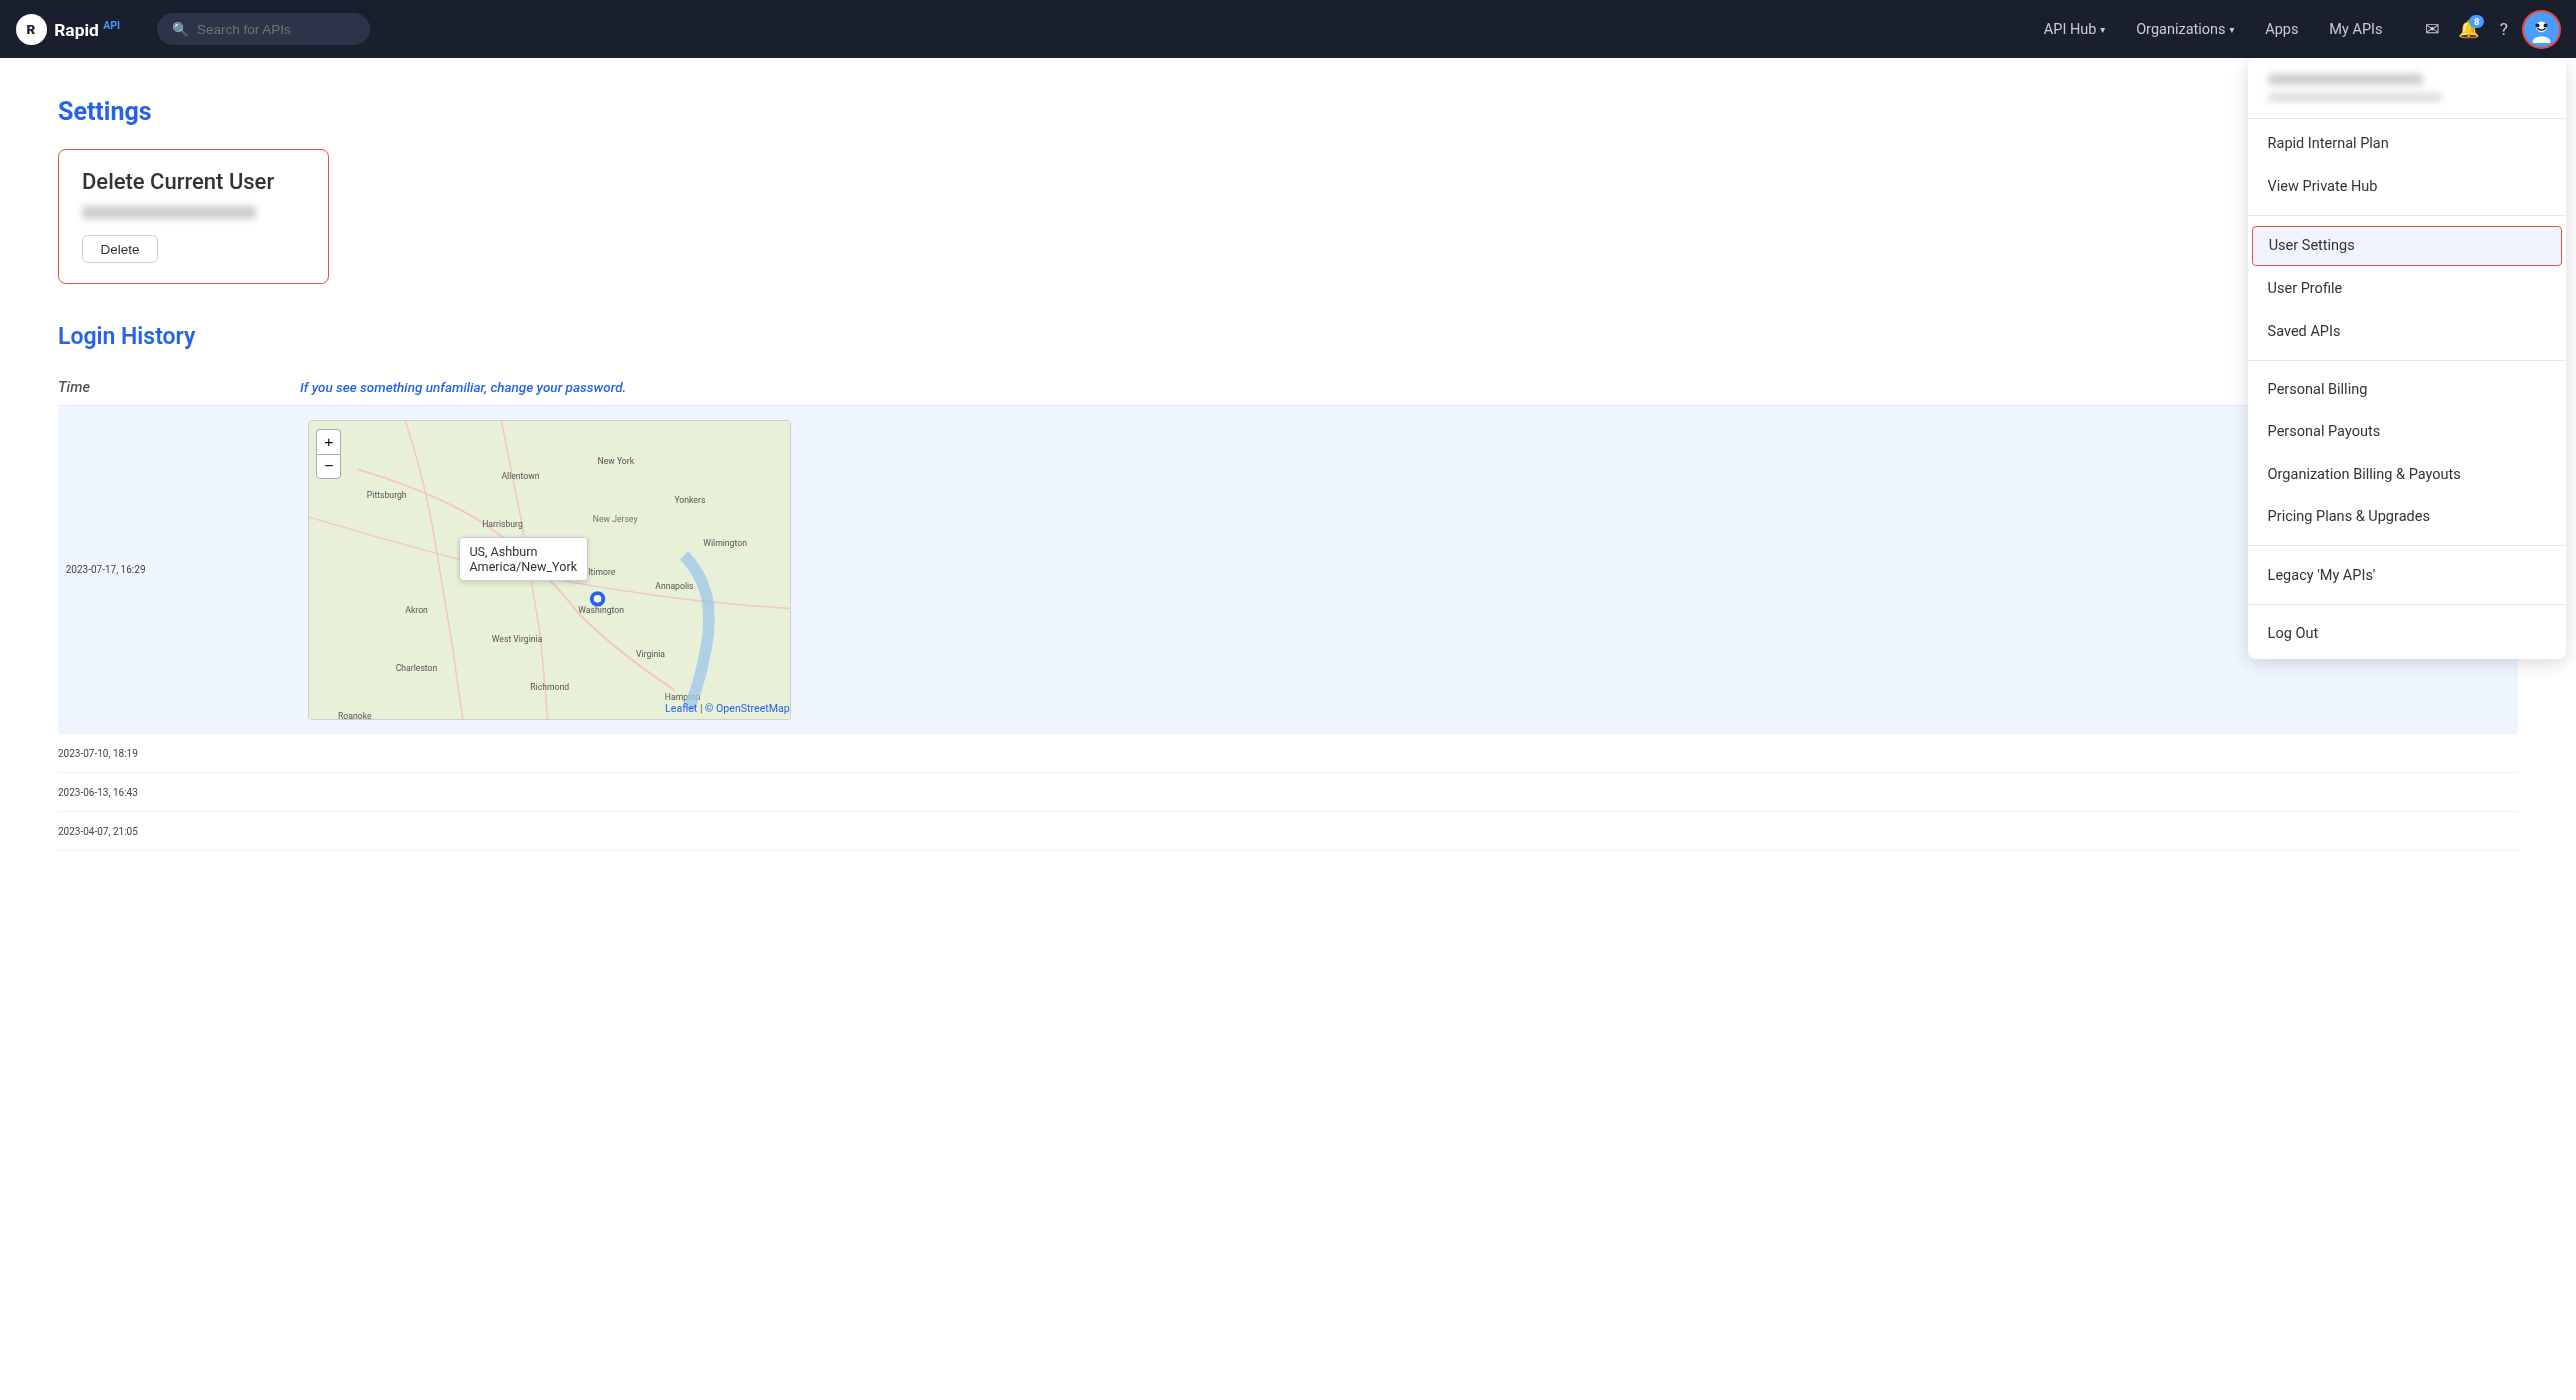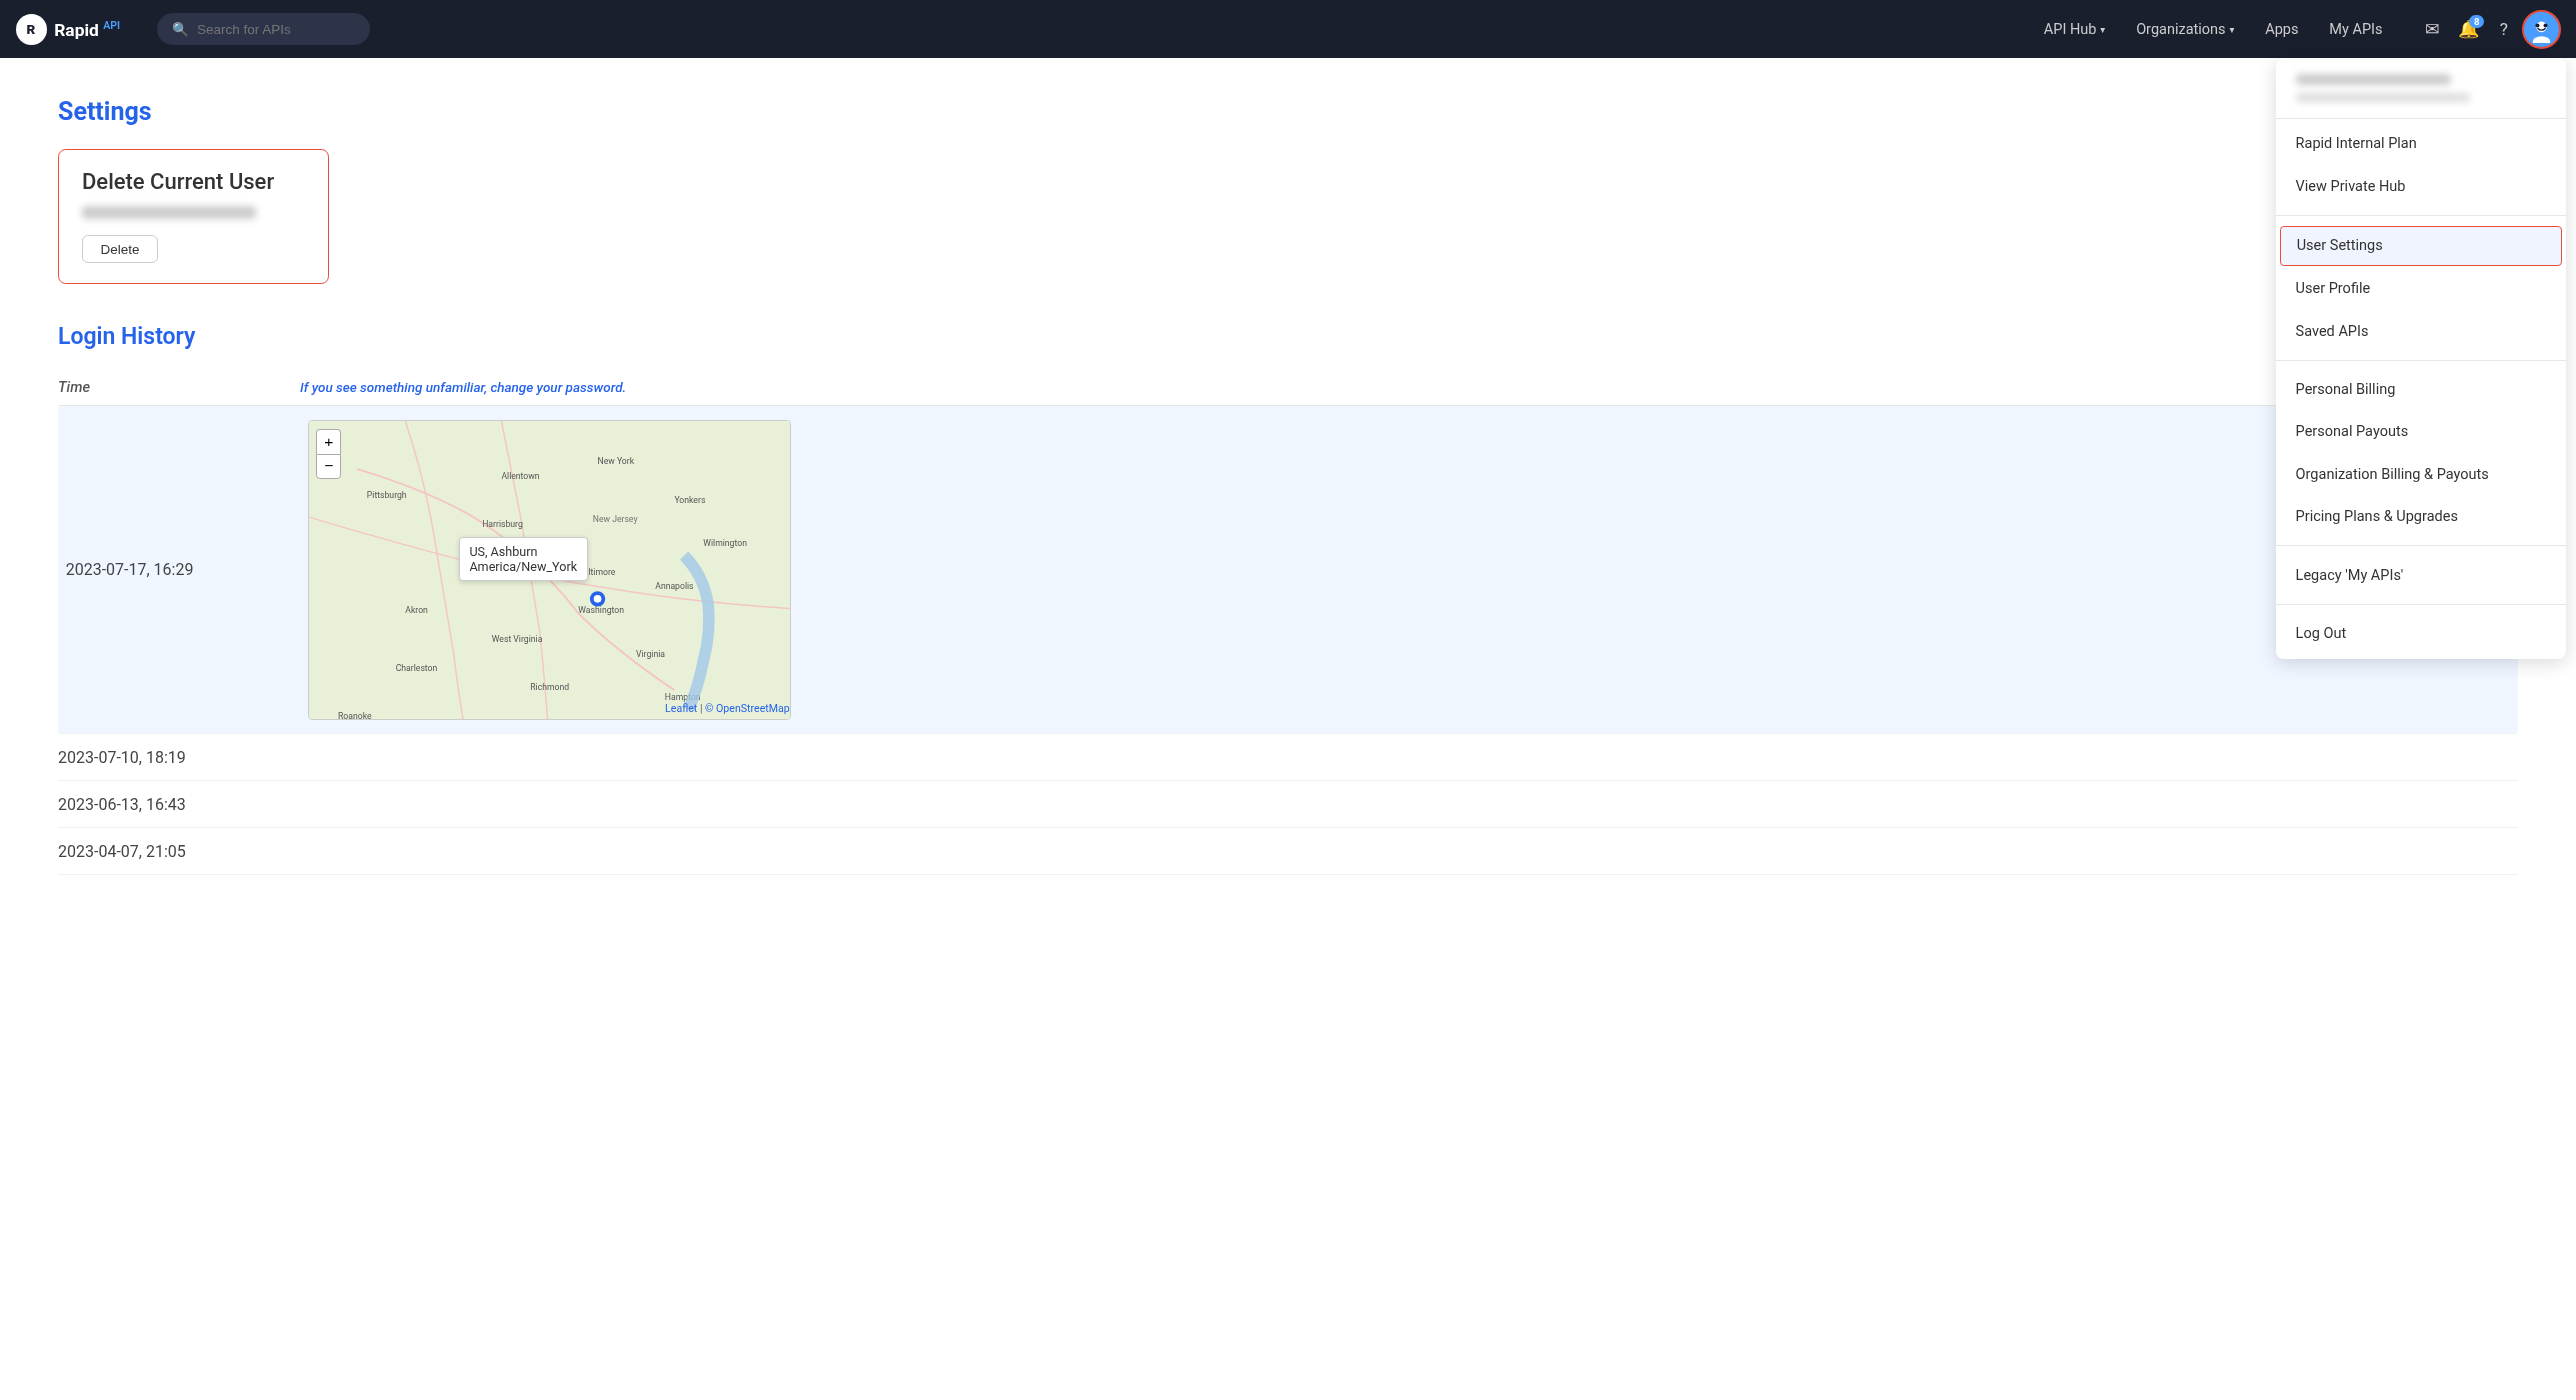--- a/index.html
+++ b/index.html
@@ -191,34 +191,34 @@
     }
     .table-row {
       display: grid;
       grid-template-columns: 242px 1fr;
       padding: 13.5px 0;
       border-bottom: 1px solid #f0f0f0;
       align-items: center;
     }
     .table-row.highlighted { background: #eff6ff; border-radius: 3.9px; padding: 13.5px 7.7px; }
     .table-row-value {
-      font-size: 16px;
+      font-size: 10px;
       color: #444;
     }
     .change-password-notice {
       color: #2563eb;
       font-size: 13.5px;
     }
 
     
     .dropdown-menu {
       position: absolute;
       top: 58px;
       right: 9.7px;
-      width: 290px;
+      width: 318px;
       background: white;
       box-shadow: 0 3.9px 19.3px rgba(0,0,0,0.15);
       border-radius: 7.7px;
       z-index: 200;
       overflow: hidden;
     }
 
     .dropdown-user-section {
       padding: 15.5px 19.3px;
       border-bottom: 1px solid #e5e7eb;

